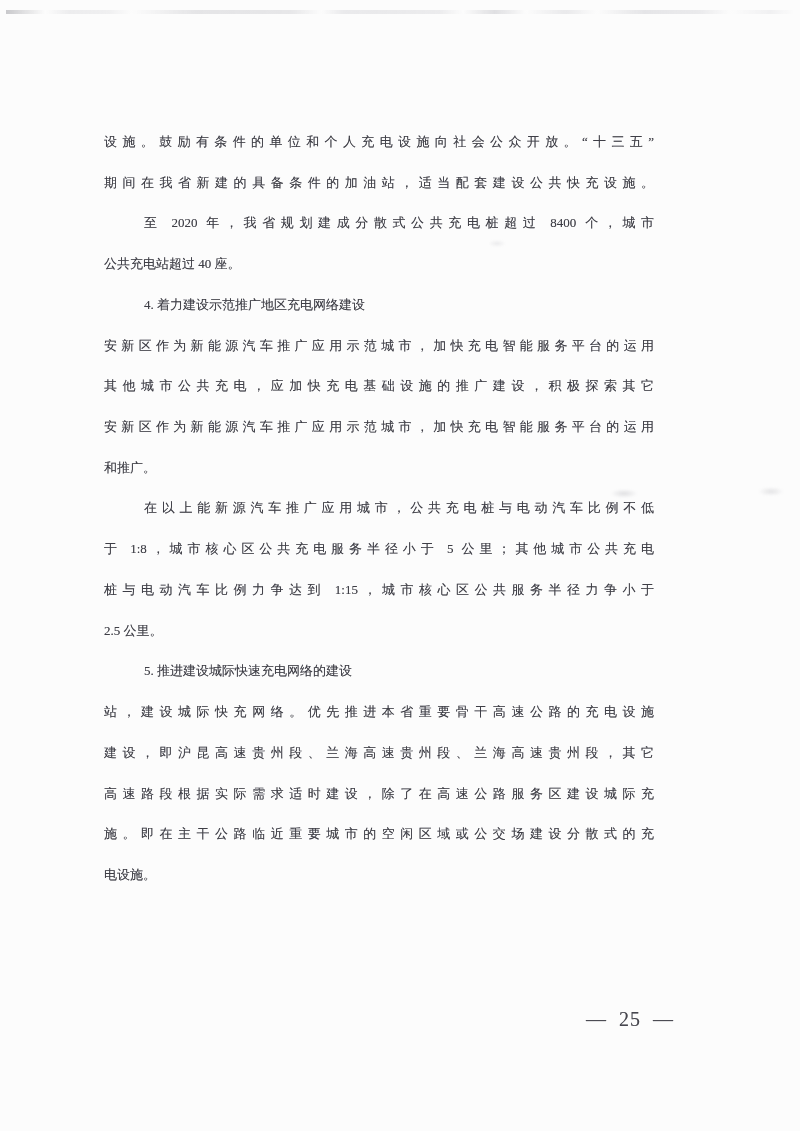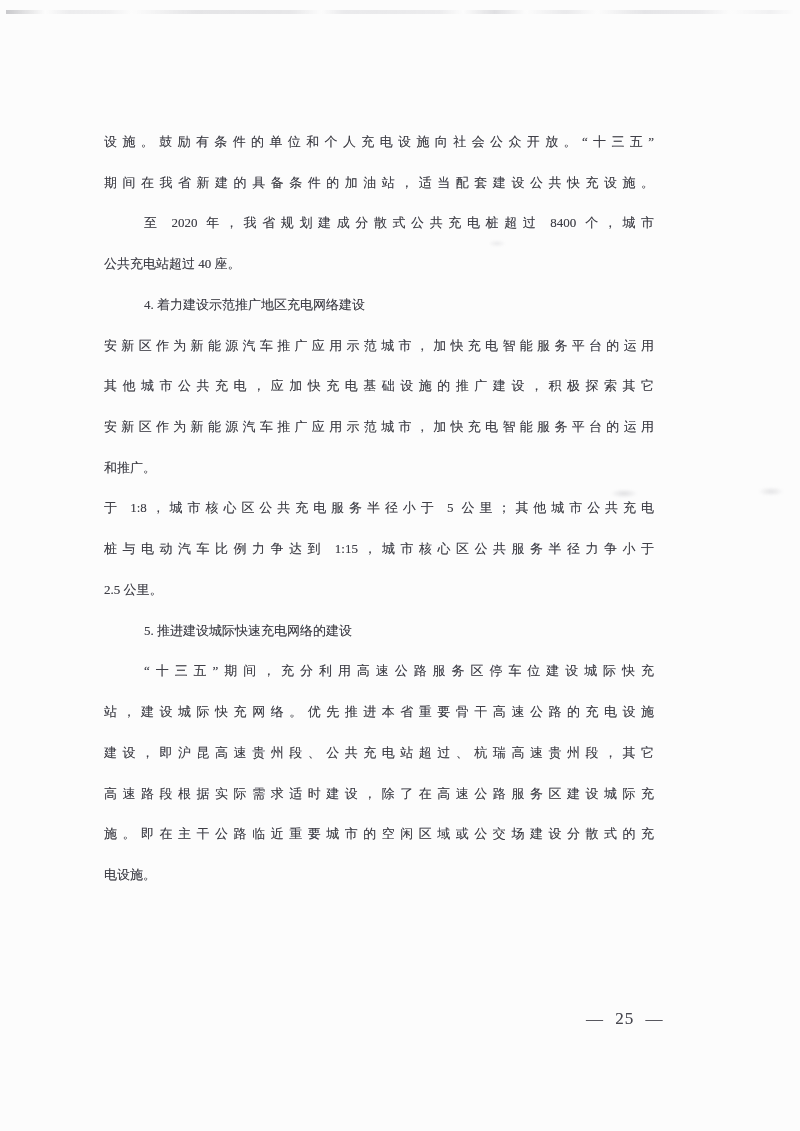--- a/index.html
+++ b/index.html
@@ -42,21 +42,21 @@
     text-align-last: left;
   }
   
   .ind {
     text-indent: 40px;
   }
   .pagenum {
     position: absolute;
     left: 586px;
     top: 1006px;
-    font-size: 17px;
+    font-size: 20px;
     line-height: 26px;
     color: #46464e;
     letter-spacing: 1px;
     word-spacing: 6px;
     text-shadow: 0 0 0.5px rgba(70,70,78,0.4);
   }
   
   .streak-top {
     position: absolute;
     left: 6px;
@@ -106,25 +106,25 @@
 <div class="doc">
   <div class="ln j">设施。鼓励有条件的单位和个人充电设施向社会公众开放。“十三五”</div>
   <div class="ln j">期间在我省新建的具备条件的加油站，适当配套建设公共快充设施。</div>
   <div class="ln j ind">至 2020 年，我省规划建成分散式公共充电桩超过 8400 个，城市</div>
   <div class="ln e">公共充电站超过 40 座。</div>
   <div class="ln e ind">4. 着力建设示范推广地区充电网络建设</div>
   <div class="ln j">安新区作为新能源汽车推广应用示范城市，加快充电智能服务平台的运用</div>
   <div class="ln j">其他城市公共充电，应加快充电基础设施的推广建设，积极探索其它</div>
   <div class="ln j">安新区作为新能源汽车推广应用示范城市，加快充电智能服务平台的运用</div>
   <div class="ln e">和推广。</div>
+  <div class="ln j ind">在以上能新源汽车推广应用城市，公共充电桩与电动汽车比例不低</div>
   <div class="ln j">于 1:8，城市核心区公共充电服务半径小于 5 公里；其他城市公共充电</div>
   <div class="ln j">桩与电动汽车比例力争达到 1:15，城市核心区公共服务半径力争小于</div>
   <div class="ln e">2.5 公里。</div>
   <div class="ln e ind">5. 推进建设城际快速充电网络的建设</div>
-  <div class="ln j ind">“十三五”期间，充分利用高速公路服务区停车位建设城际快充</div>
   <div class="ln j">站，建设城际快充网络。优先推进本省重要骨干高速公路的充电设施</div>
-  <div class="ln j">建设，即沪昆高速贵州段、公共充电站超过、杭瑞高速贵州段，其它</div>
+  <div class="ln j">建设，即沪昆高速贵州段、兰海高速贵州段、兰海高速贵州段，其它</div>
   <div class="ln j">高速路段根据实际需求适时建设，除了在高速公路服务区建设城际充</div>
   <div class="ln j">施。即在主干公路临近重要城市的空闲区域或公交场建设分散式的充</div>
   <div class="ln e">电设施。</div>
 </div>
 
 <div class="pagenum">— 25 —</div>
 
 </body></html>

